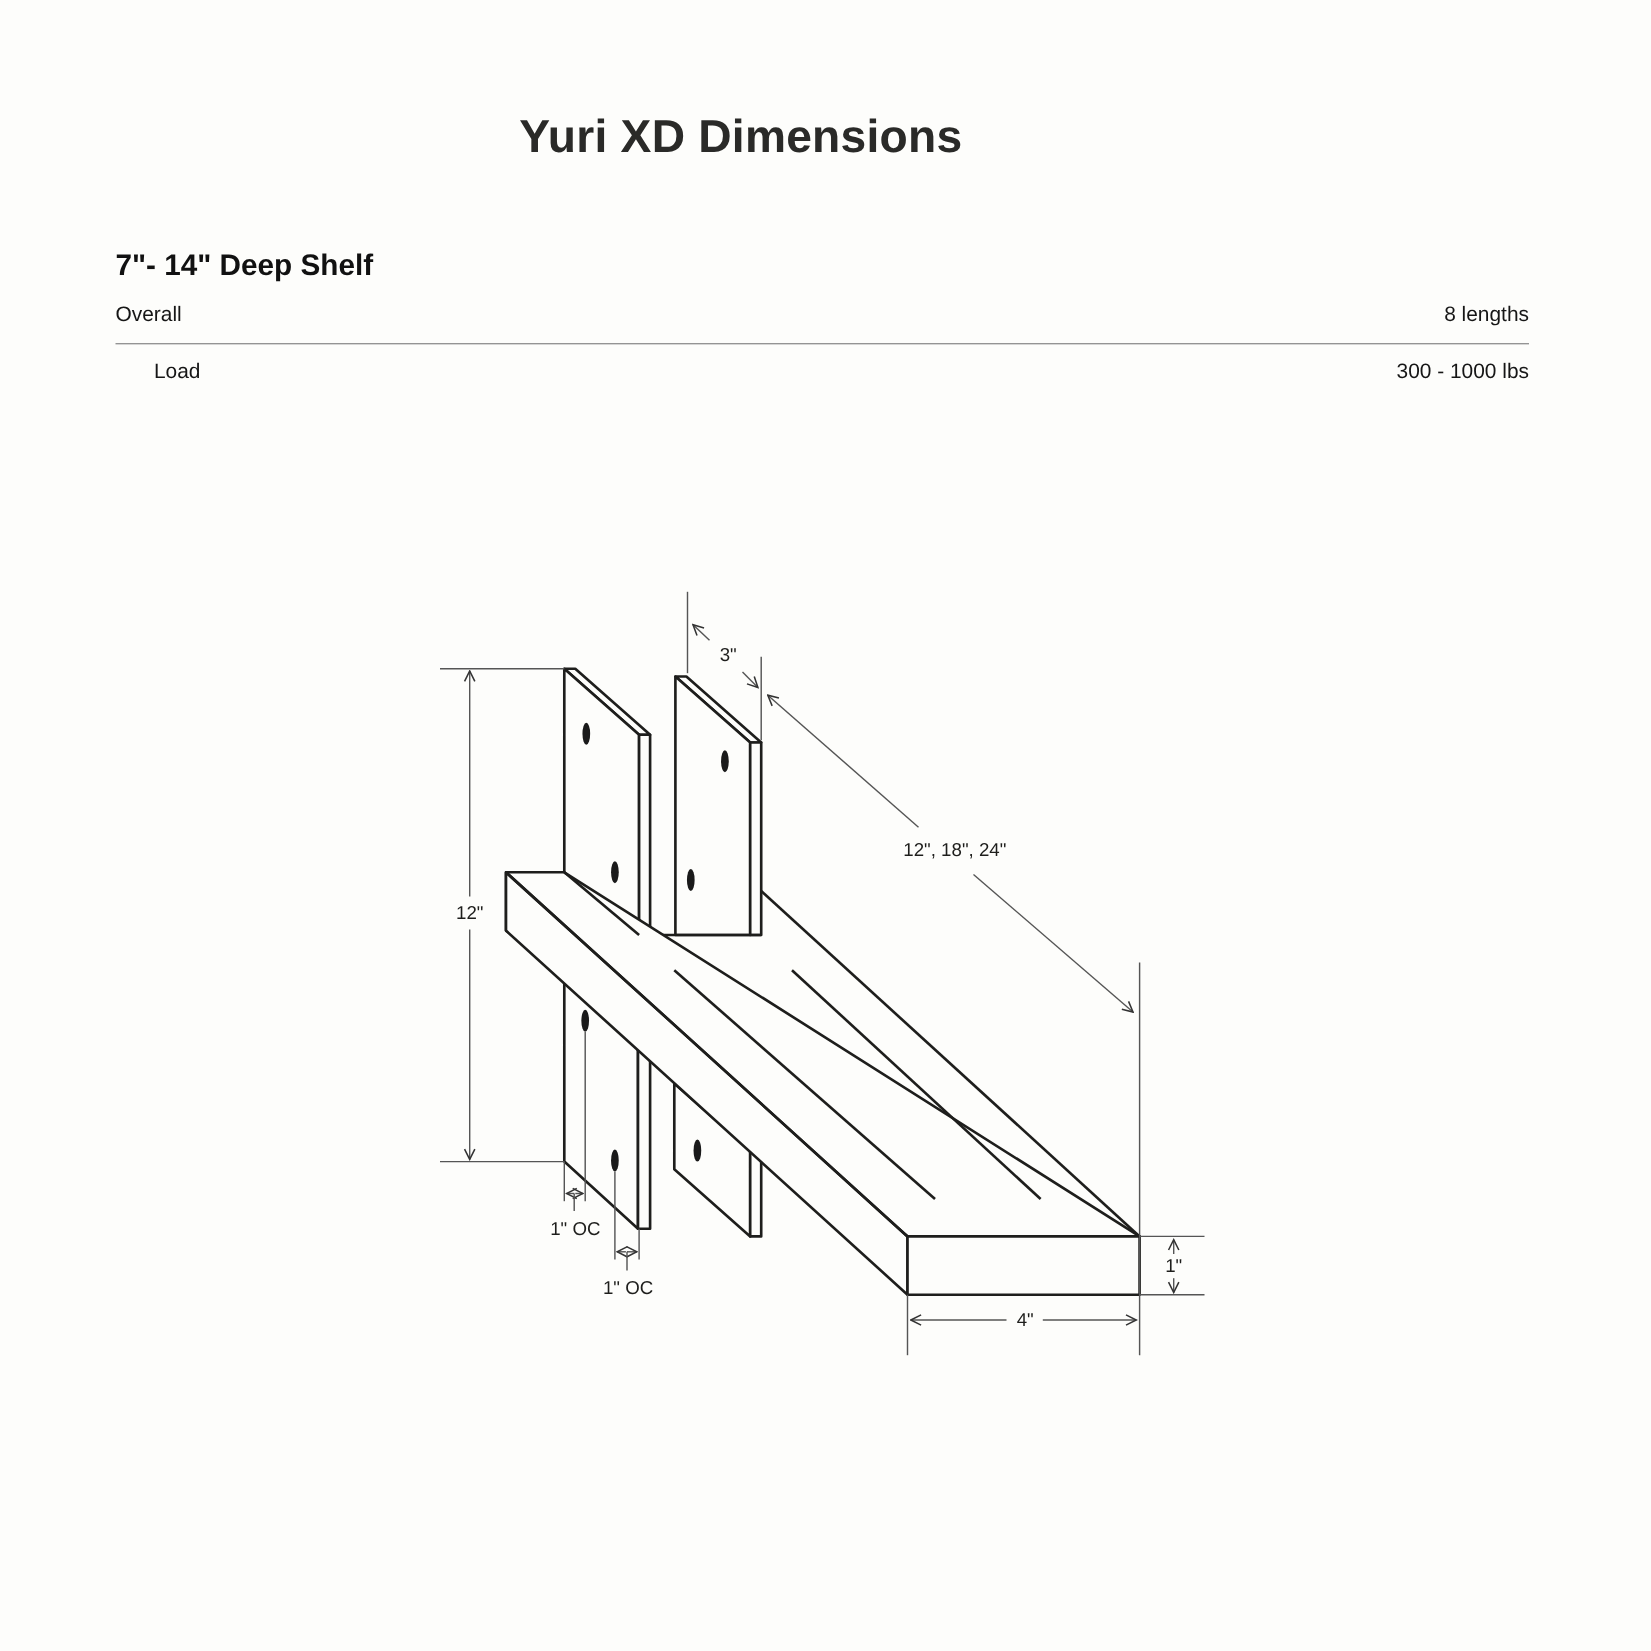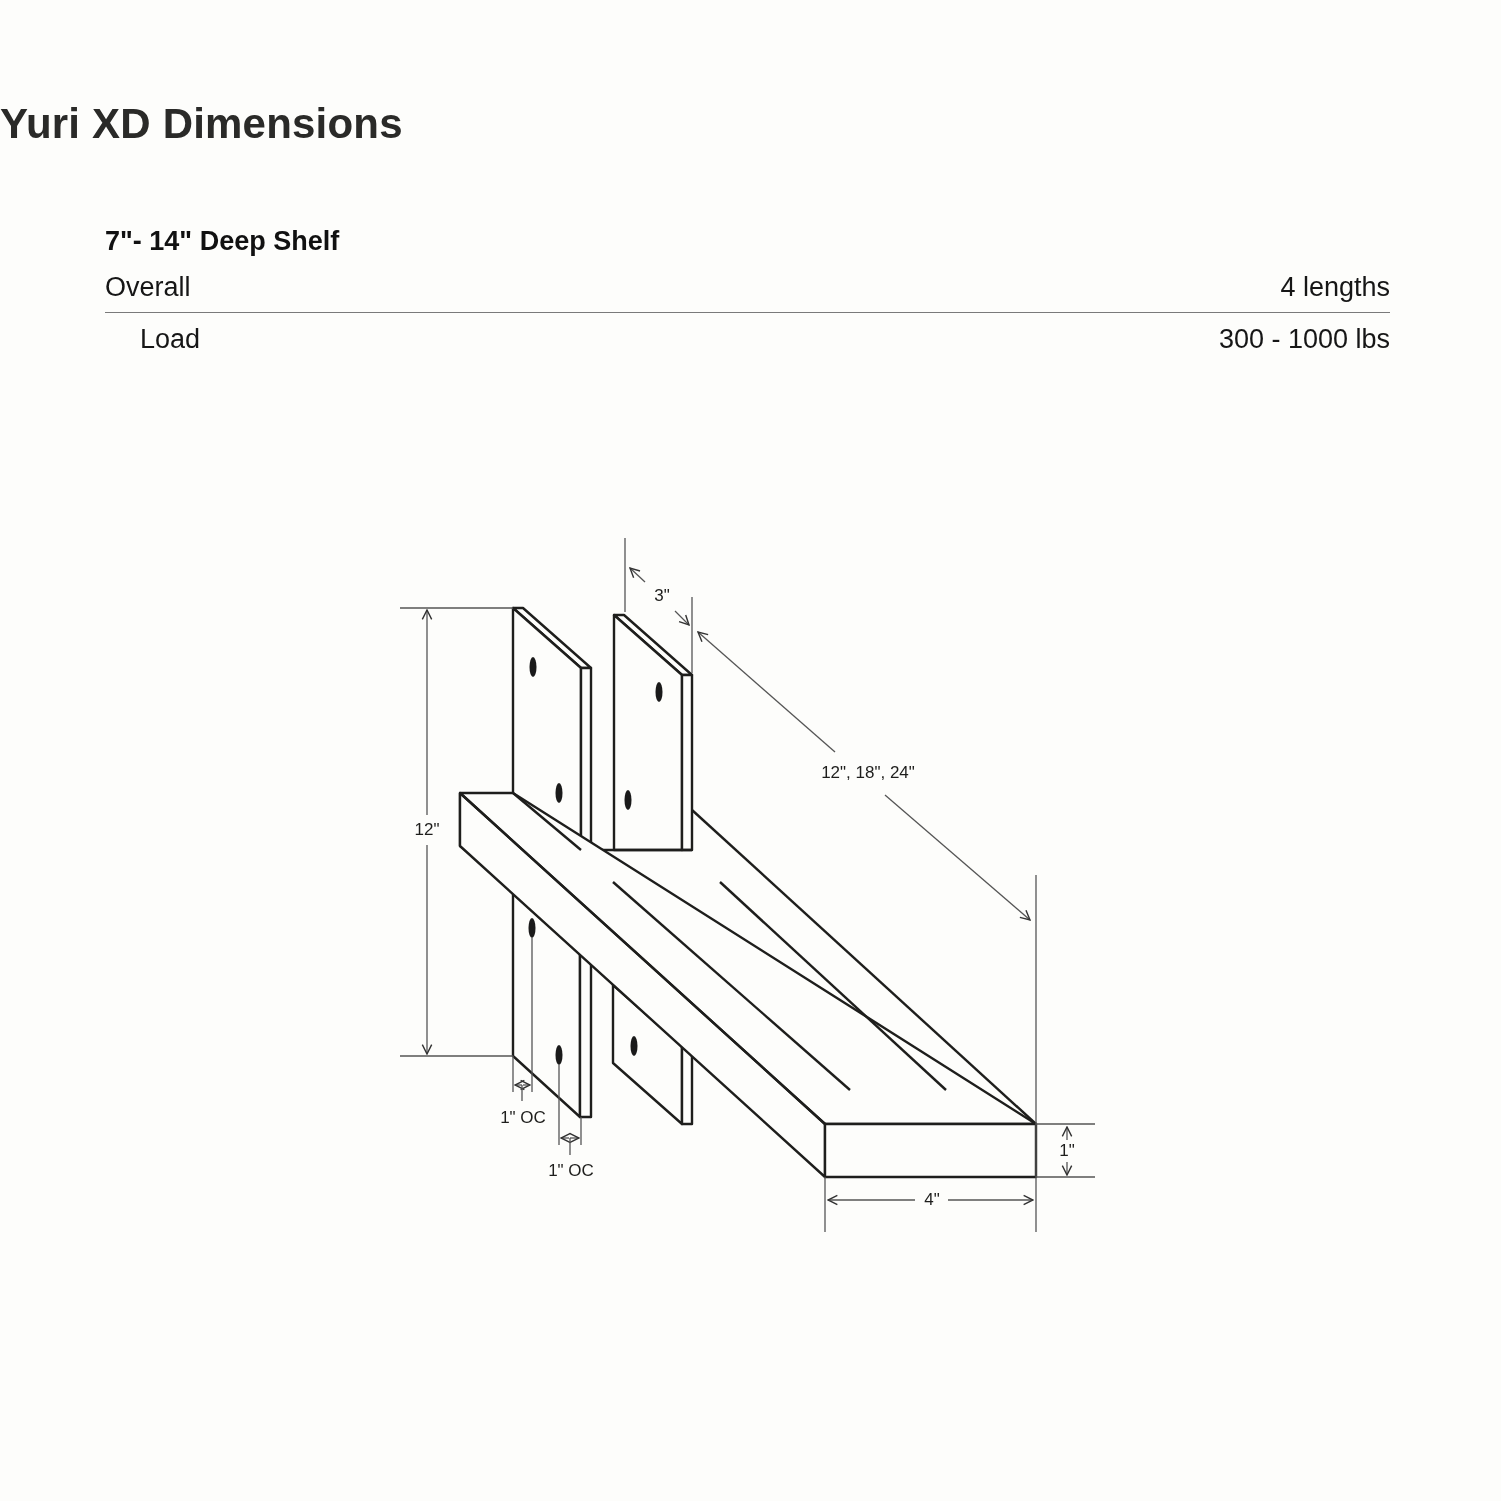--- a/index.html
+++ b/index.html
@@ -6,51 +6,51 @@
   body {
     width: 1501px; height: 1501px;
     background: #fdfdfb;
     position: relative;
     overflow: hidden;
     font-family: "Liberation Sans", "DejaVu Sans", sans-serif;
     color: #1e1e1c;
   }
   .title {
     position: absolute; left: 0; width: 1347px; top: 100px;
-    text-align: left; font-size: 42px; font-weight: bold;
+    text-align: center; font-size: 42px; font-weight: bold;
     color: #2a2a28; letter-spacing: 0.2px;
   }
   .spec {
     position: absolute; left: 105px; width: 1285px; top: 222px;
   }
   .spec-heading {
     font-size: 27px; font-weight: bold; color: #111; height: 40px; line-height: 38px;
   }
   .spec-row {
     display: flex; justify-content: space-between; align-items: flex-start;
-    font-size: 27px; color: #161616; height: 48px; line-height: 48px;
+    font-size: 19px; color: #161616; height: 48px; line-height: 48px;
   }
   .spec-row.first { border-bottom: 1.5px solid #7a7a7a; height: 50px; line-height: 50px; }
   .spec-row.second { margin-top: 2px; margin-left: 35px; }
   .drawing { position: absolute; left: 0; top: 0; width: 1501px; height: 1501px; }
   .lbl {
     position: absolute; font-size: 17px; color: #1e1e1c; white-space: nowrap;
     transform: translate(-50%, -50%); background: #fdfdfb; padding: 0 2px;
   }
 </style>
 </head>
 <body>
 
 <div class="title">Yuri XD Dimensions</div>
 
 <div class="spec">
   <div class="spec-heading">7"- 14" Deep Shelf</div>
   <div class="spec-row first">
     <span>Overall</span>
-    <span>4 lengths</span>
+    <span>8 lengths</span>
   </div>
   <div class="spec-row second">
     <span>Load</span>
     <span>300 - 1000 lbs</span>
   </div>
 </div>
 
 <svg class="drawing" viewBox="0 0 1501 1501" xmlns="http://www.w3.org/2000/svg">
   <defs>
     <marker id="arr" viewBox="0 0 10 10" refX="9" refY="5" markerWidth="9" markerHeight="9" orient="auto-start-reverse">

